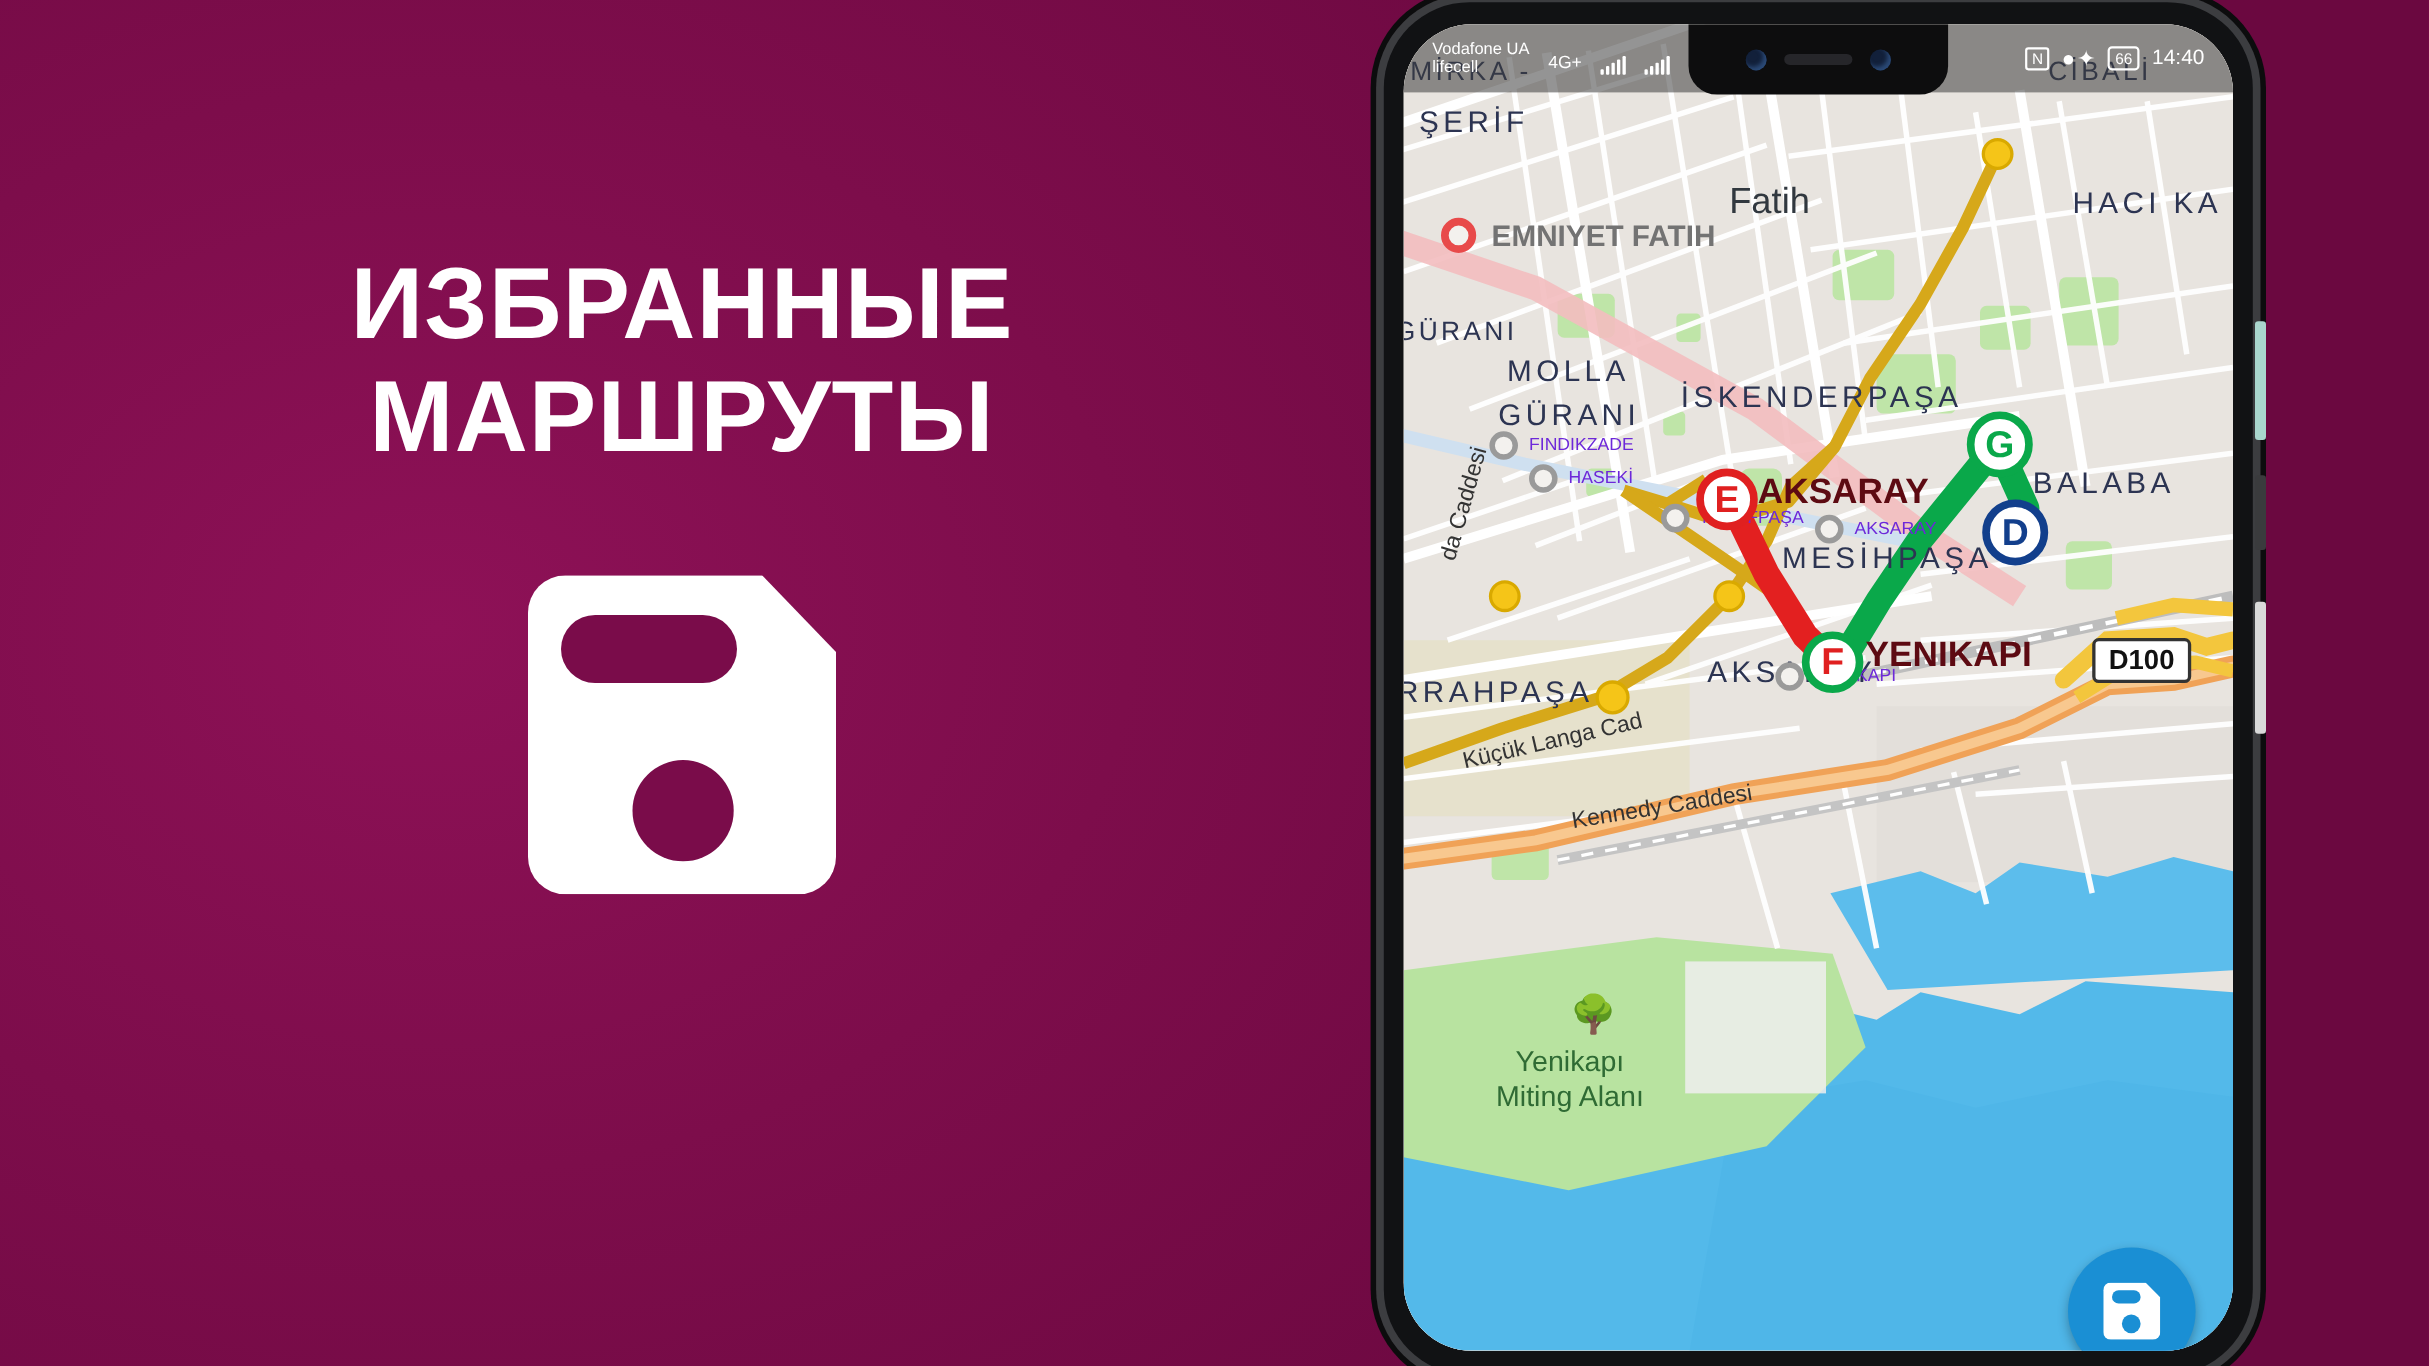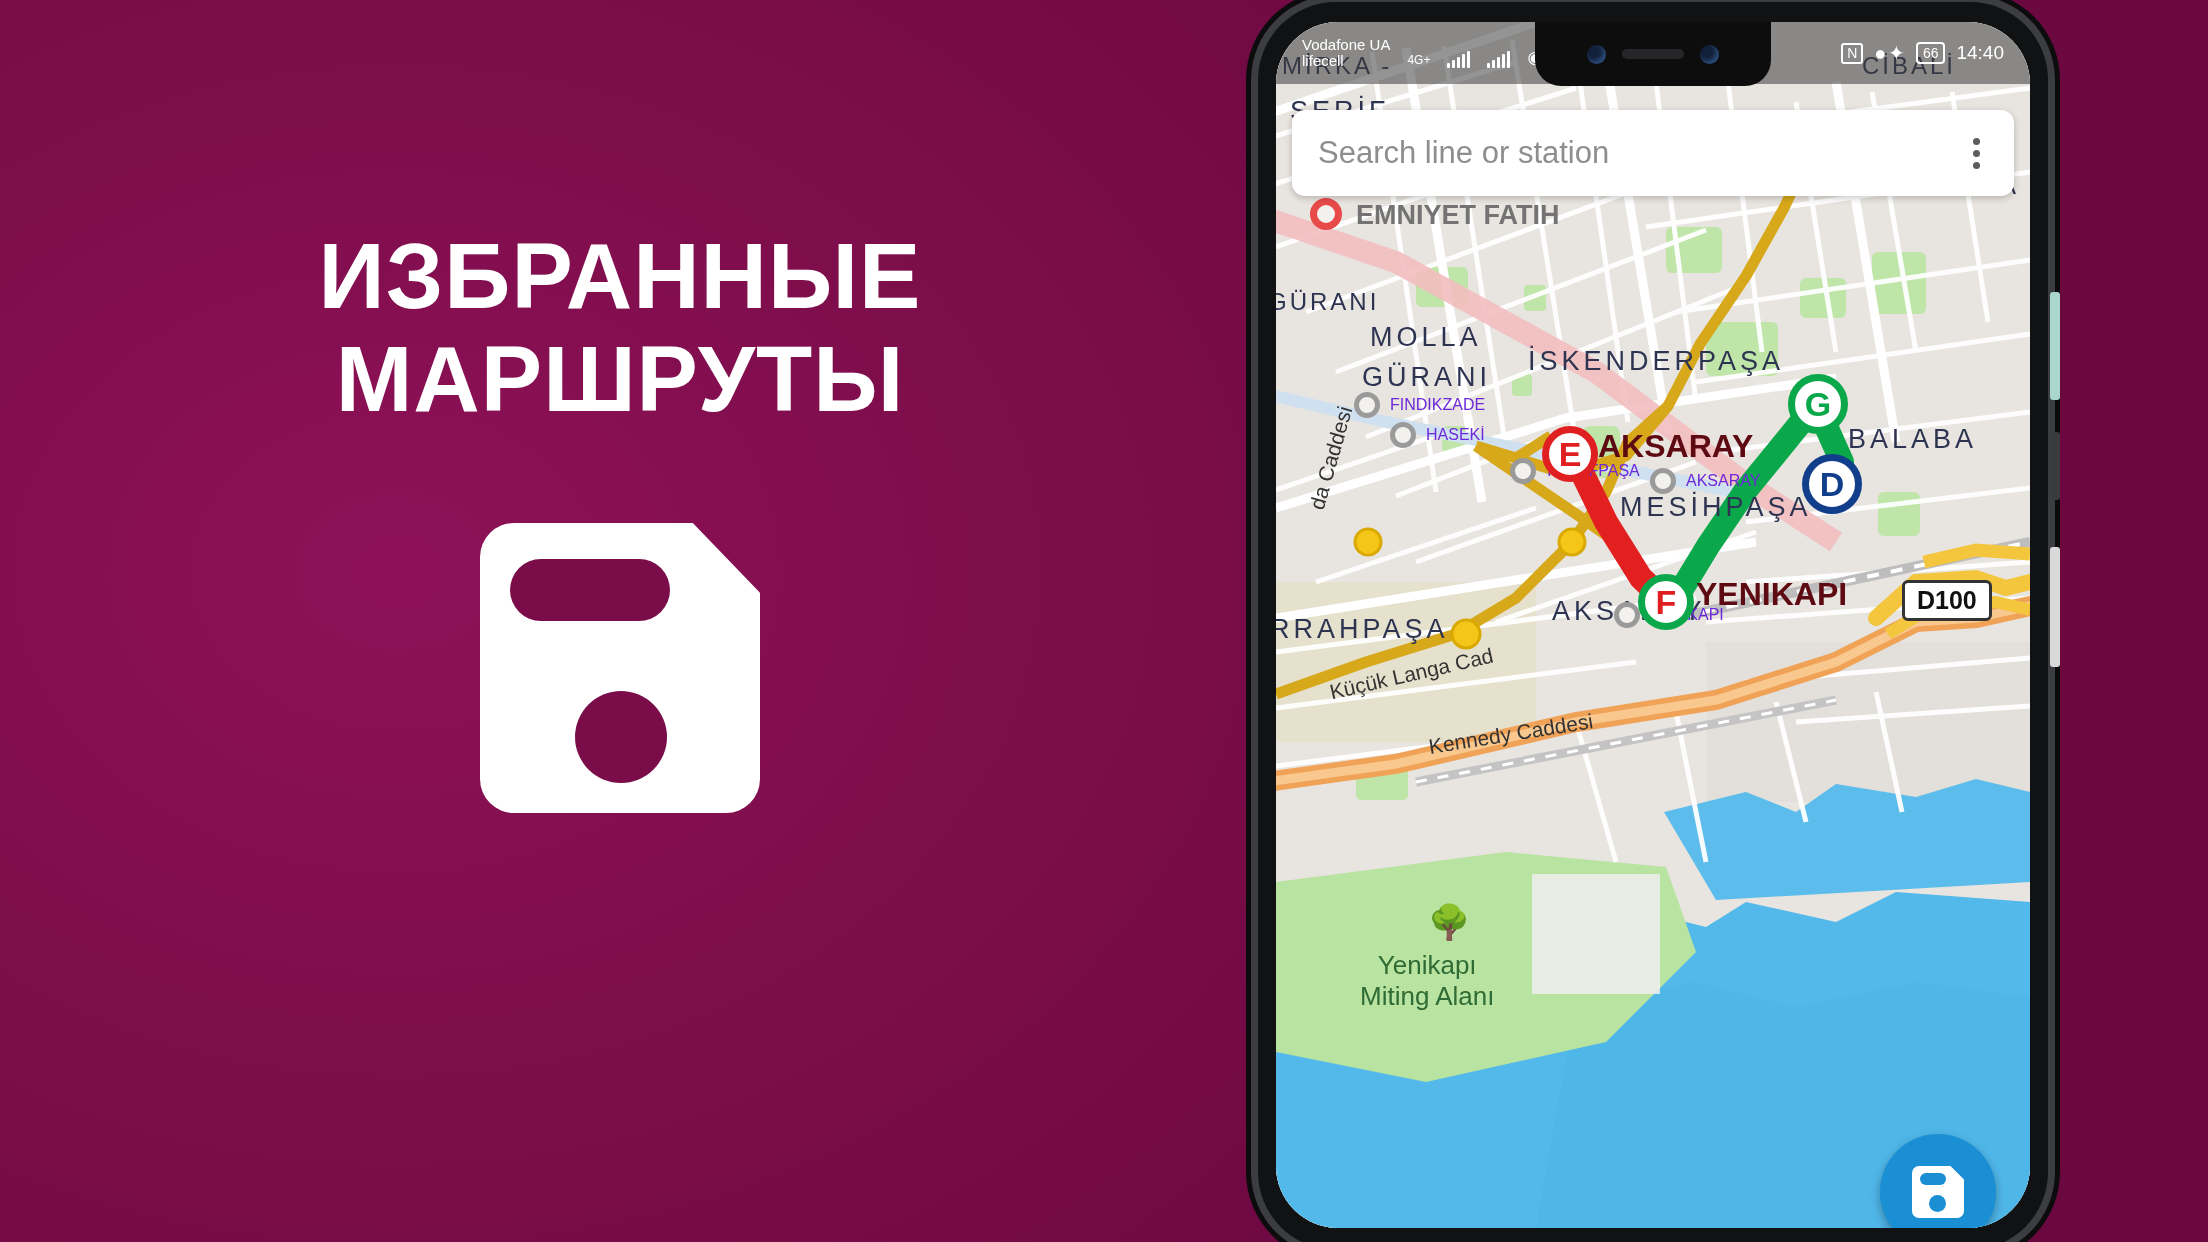--- a/index.html
+++ b/index.html
@@ -97,21 +97,21 @@
     position:absolute; left:0; top:0; width:100%; height:62px;
     background:rgba(60,60,60,0.55);
     display:flex; align-items:center;
     padding:0 26px;
     color:#ffffff;
     font-size:17px;
     z-index:30;
   }
   #status-left{ display:flex; align-items:flex-start; gap:17px; }
   #carriers{ display:flex; flex-direction:column; line-height:1.05; font-size:15px; }
-  #net-type{ font-size:12px; align-self:flex-end; margin-bottom:2px; }
+  #net-type{ font-size:16px; align-self:flex-end; margin-bottom:2px; }
   .sig{ display:flex; align-items:flex-end; gap:2px; height:18px; align-self:flex-end; margin-bottom:1px;}
   .sig i{ display:block; width:3px; background:#fff; border-radius:1px; }
   .sig i:nth-child(1){ height:5px; } .sig i:nth-child(2){ height:8px; }
   .sig i:nth-child(3){ height:11px; } .sig i:nth-child(4){ height:14px; }
   .sig i:nth-child(5){ height:17px; }
   #status-right{ margin-left:auto; display:flex; align-items:center; gap:11px; font-size:19px; }
   #battery-pill{
     border:2px solid #fff; border-radius:4px; padding:0 5px;
     font-size:14px; line-height:18px;
   }
@@ -425,27 +425,19 @@
         <span>14:40</span>
       </div>
     </div>
 
     <div id="notch">
       <span class="cam"></span>
       <span id="speaker"></span>
       <span class="cam"></span>
     </div>
 
-    <div id="searchbar">
-      <input id="search-input" type="text" placeholder="Search line or station" style="">
-      <span id="overflow-menu">
-        <span></span>
-          <span></span>
-          <span></span>
-      </span>
-    </div>
 
     <div id="fab">
       <span id="fab-glyph"></span>
     </div>
 
   </div>
 </div>
 
 </body></html>

